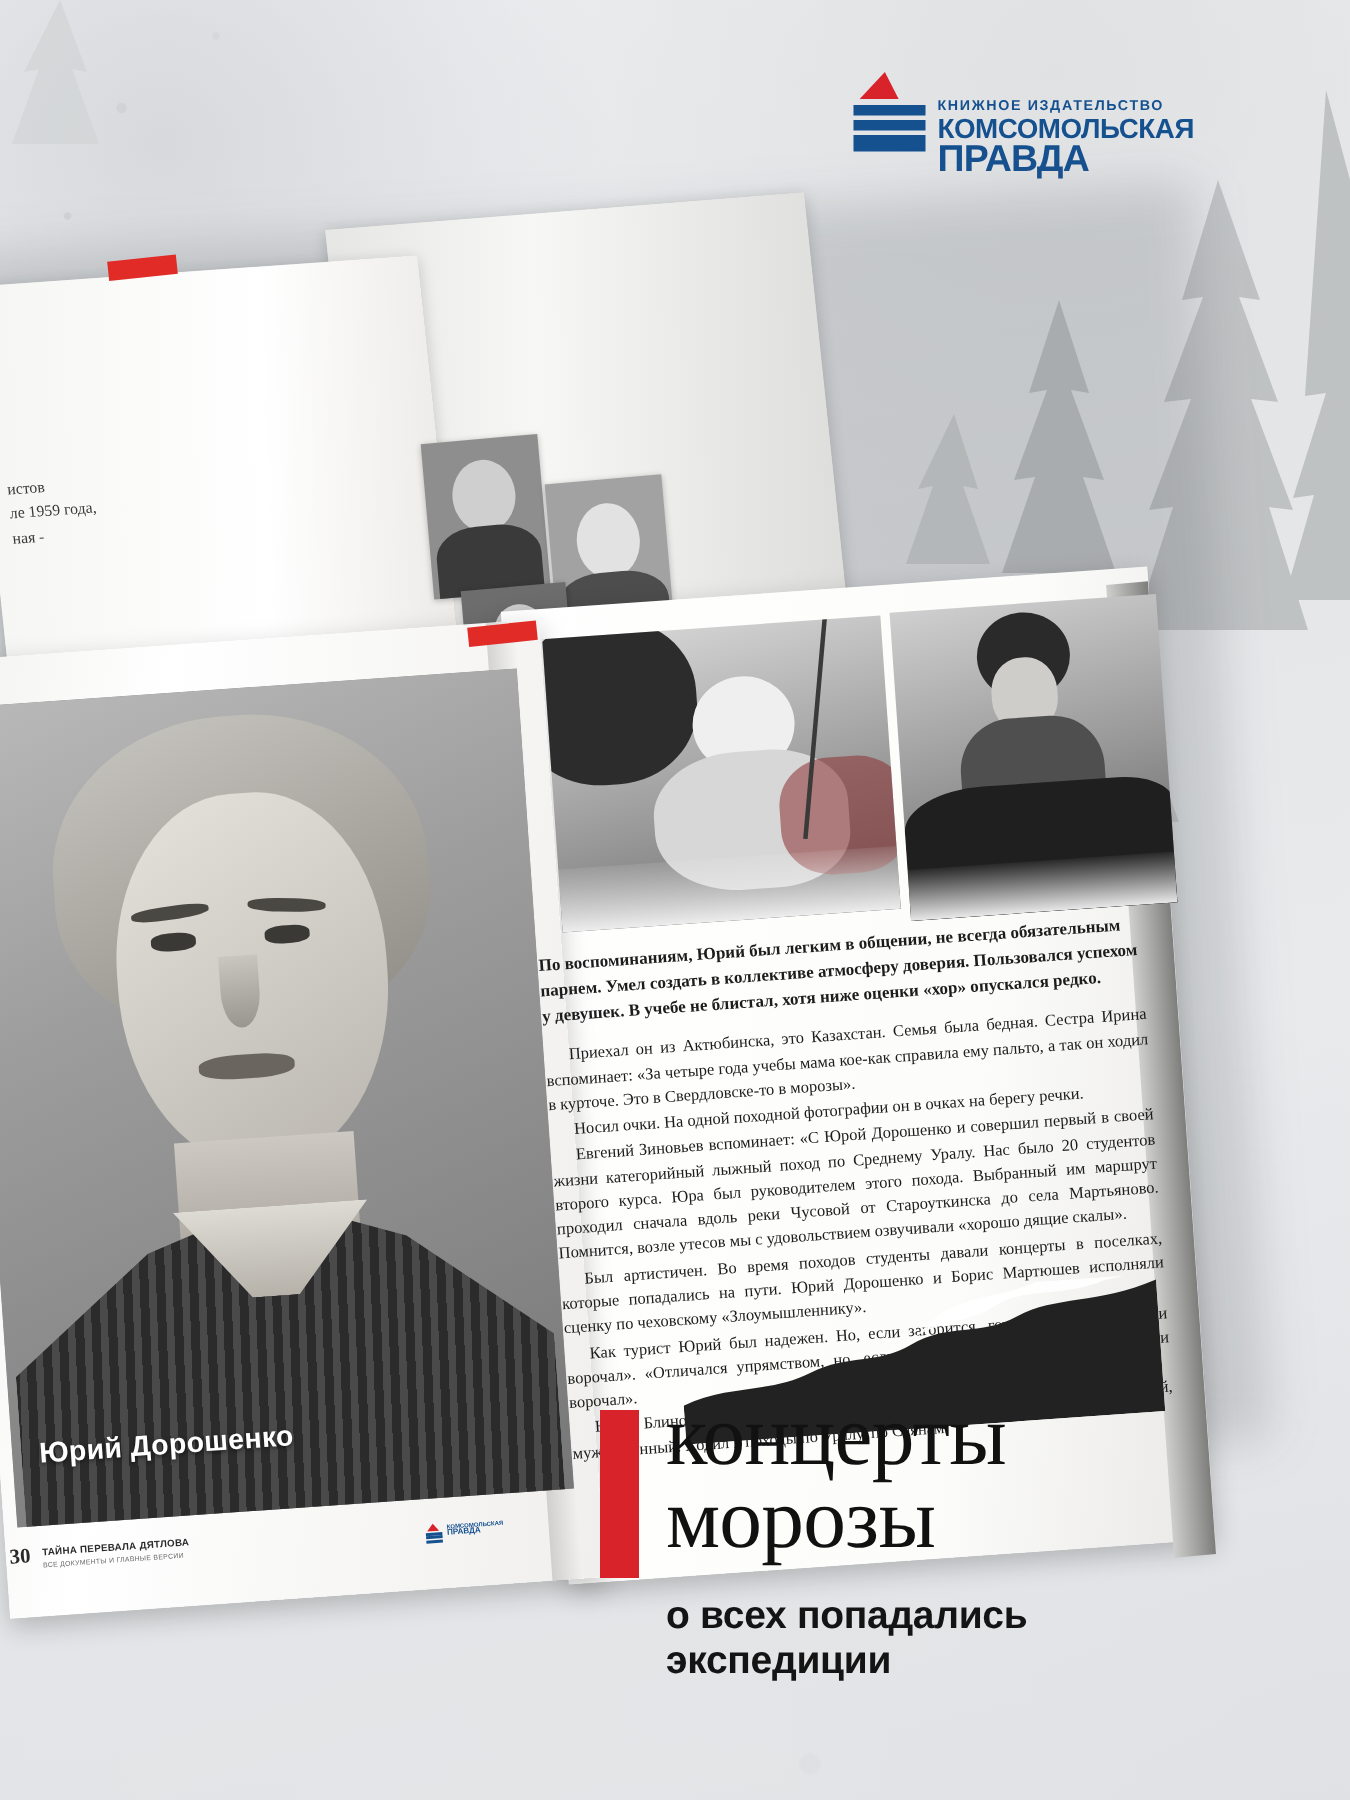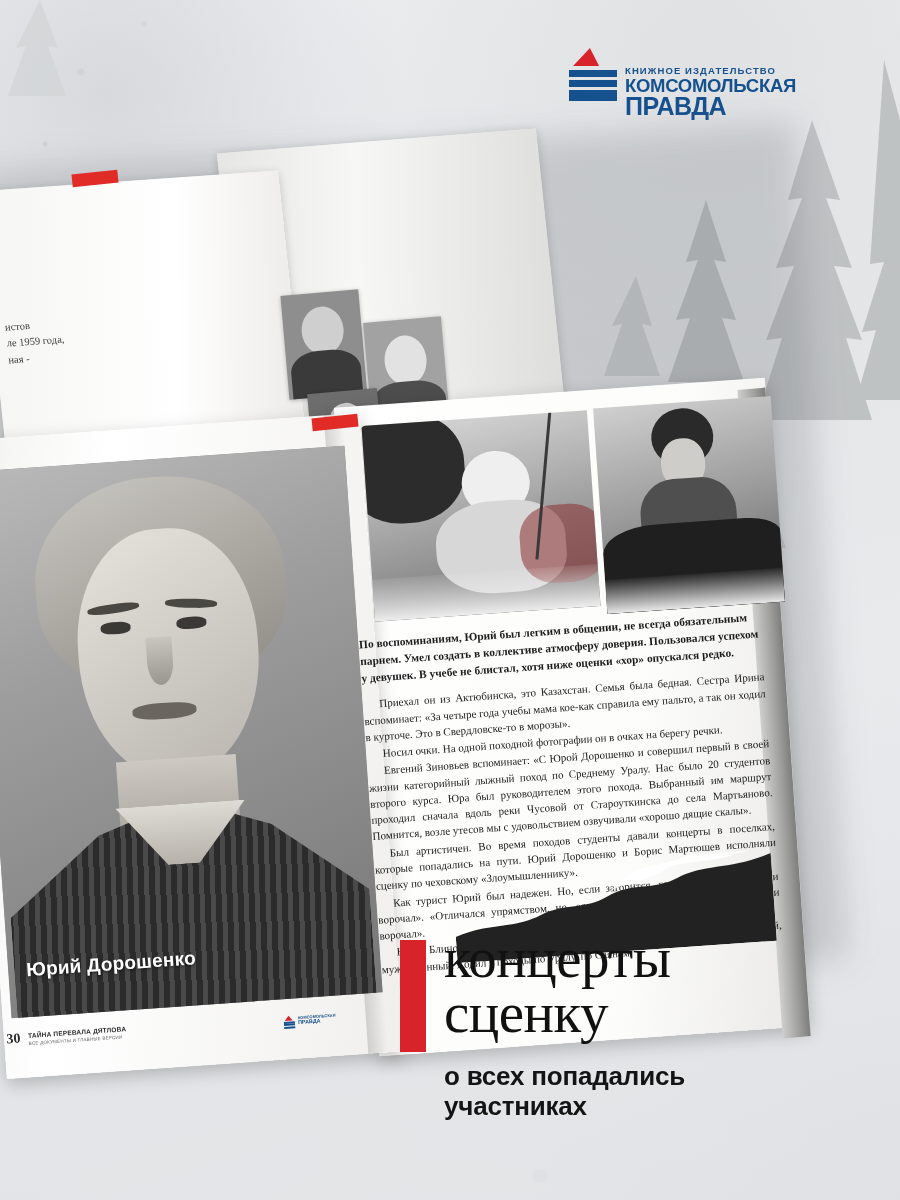--- a/index.html
+++ b/index.html
@@ -572,18 +572,18 @@
         </svg>
       </div>
     </div>
 
     <div class="redtab t2"></div>
   </div>
 
   <div class="promo">
     <div class="promo-bar"></div>
     <div class="promo-h">концерты</div>
-    <div class="promo-h">сценку</div>
+    <div class="promo-h">морозы</div>
     <div class="promo-sub">о всех попадались</div>
-    <div class="promo-sub" style="margin-top:0">участниках</div>
+    <div class="promo-sub" style="margin-top:0">экспедиции</div>
   </div>
 
 </div>
 
 </body></html>

